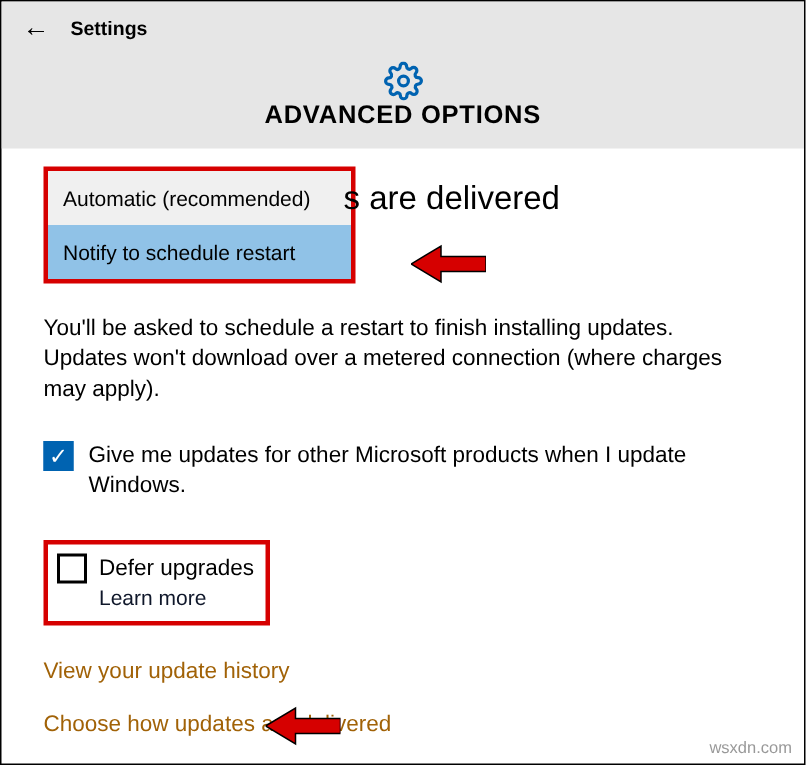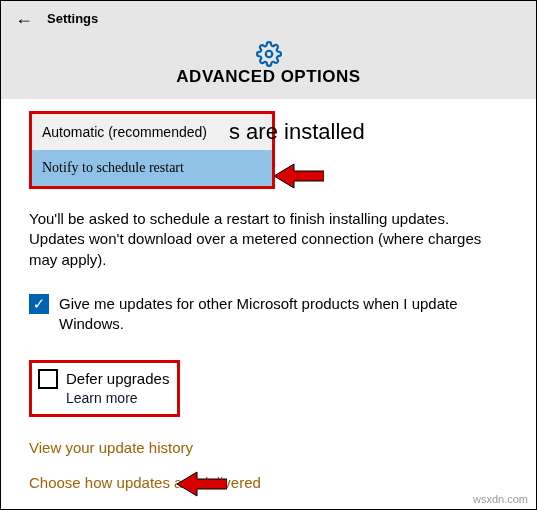--- a/index.html
+++ b/index.html
@@ -60,33 +60,32 @@
     .install-heading {
       position: absolute;
       left: 200px;
       top: 8px;
       font-size: 22px;
       font-weight: 400;
       white-space: nowrap;
     }
     .dropdown {
       border: 3px solid #d60000;
-      width: 246px;
+      width: 208px;
     }
     .dd-option {
       padding: 10px 10px;
       font-size: 14px;
       cursor: pointer;
     }
     .dd-option.top {
       background: #f0f0f0;
     }
     .dd-option.selected {
       background: #90c2e7;
-      font-family: Liberation Serif, serif;
     }
     .arrow-annotation {
       position: absolute;
       pointer-events: none;
     }
     .arrow1 { left: 245px; top: 50px; }
     .arrow2 { left: 176px; top: 370px; }
     .desc {
       font-size: 15px;
       line-height: 1.35;
@@ -162,21 +161,21 @@
       <circle cx="12" cy="12" r="3"></circle>
       <path d="M19.4 15a1.65 1.65 0 0 0 .33 1.82l.06.06a2 2 0 1 1-2.83 2.83l-.06-.06a1.65 1.65 0 0 0-1.82-.33 1.65 1.65 0 0 0-1 1.51V21a2 2 0 0 1-4 0v-.09a1.65 1.65 0 0 0-1-1.51 1.65 1.65 0 0 0-1.82.33l-.06.06a2 2 0 1 1-2.83-2.83l.06-.06a1.65 1.65 0 0 0 .33-1.82 1.65 1.65 0 0 0-1.51-1H3a2 2 0 0 1 0-4h.09a1.65 1.65 0 0 0 1.51-1 1.65 1.65 0 0 0-.33-1.82l-.06-.06a2 2 0 1 1 2.83-2.83l.06.06a1.65 1.65 0 0 0 1.82.33h0a1.65 1.65 0 0 0 1-1.51V3a2 2 0 0 1 4 0v.09a1.65 1.65 0 0 0 1 1.51h0a1.65 1.65 0 0 0 1.82-.33l.06-.06a2 2 0 1 1 2.83 2.83l-.06.06a1.65 1.65 0 0 0-.33 1.82v0a1.65 1.65 0 0 0 1.51 1H21a2 2 0 0 1 0 4h-.09a1.65 1.65 0 0 0-1.51 1z"></path>
     </svg>
     <span class="page-title">ADVANCED OPTIONS</span>
   </div>
 </div>
 
 <div class="content">
 
   <div class="dropdown-area">
-    <div class="install-heading">s are installed</div>
+    <div class="install-heading">s are delivered</div>
     <div class="dropdown">
       <div class="dd-option top">Automatic (recommended)</div>
       <div class="dd-option selected">Notify to schedule restart</div>
     </div>
     <svg class="arrow-annotation arrow1" width="50" height="30">
       <polygon points="0,15 20,3 20,10 50,10 50,20 20,20 20,27" fill="#d60000" stroke="#000" stroke-width="1"></polygon>
     </svg>
   </div>
 
   <p class="desc">You'll be asked to schedule a restart to finish installing updates. Updates won't download over a metered connection (where charges may apply).</p>

